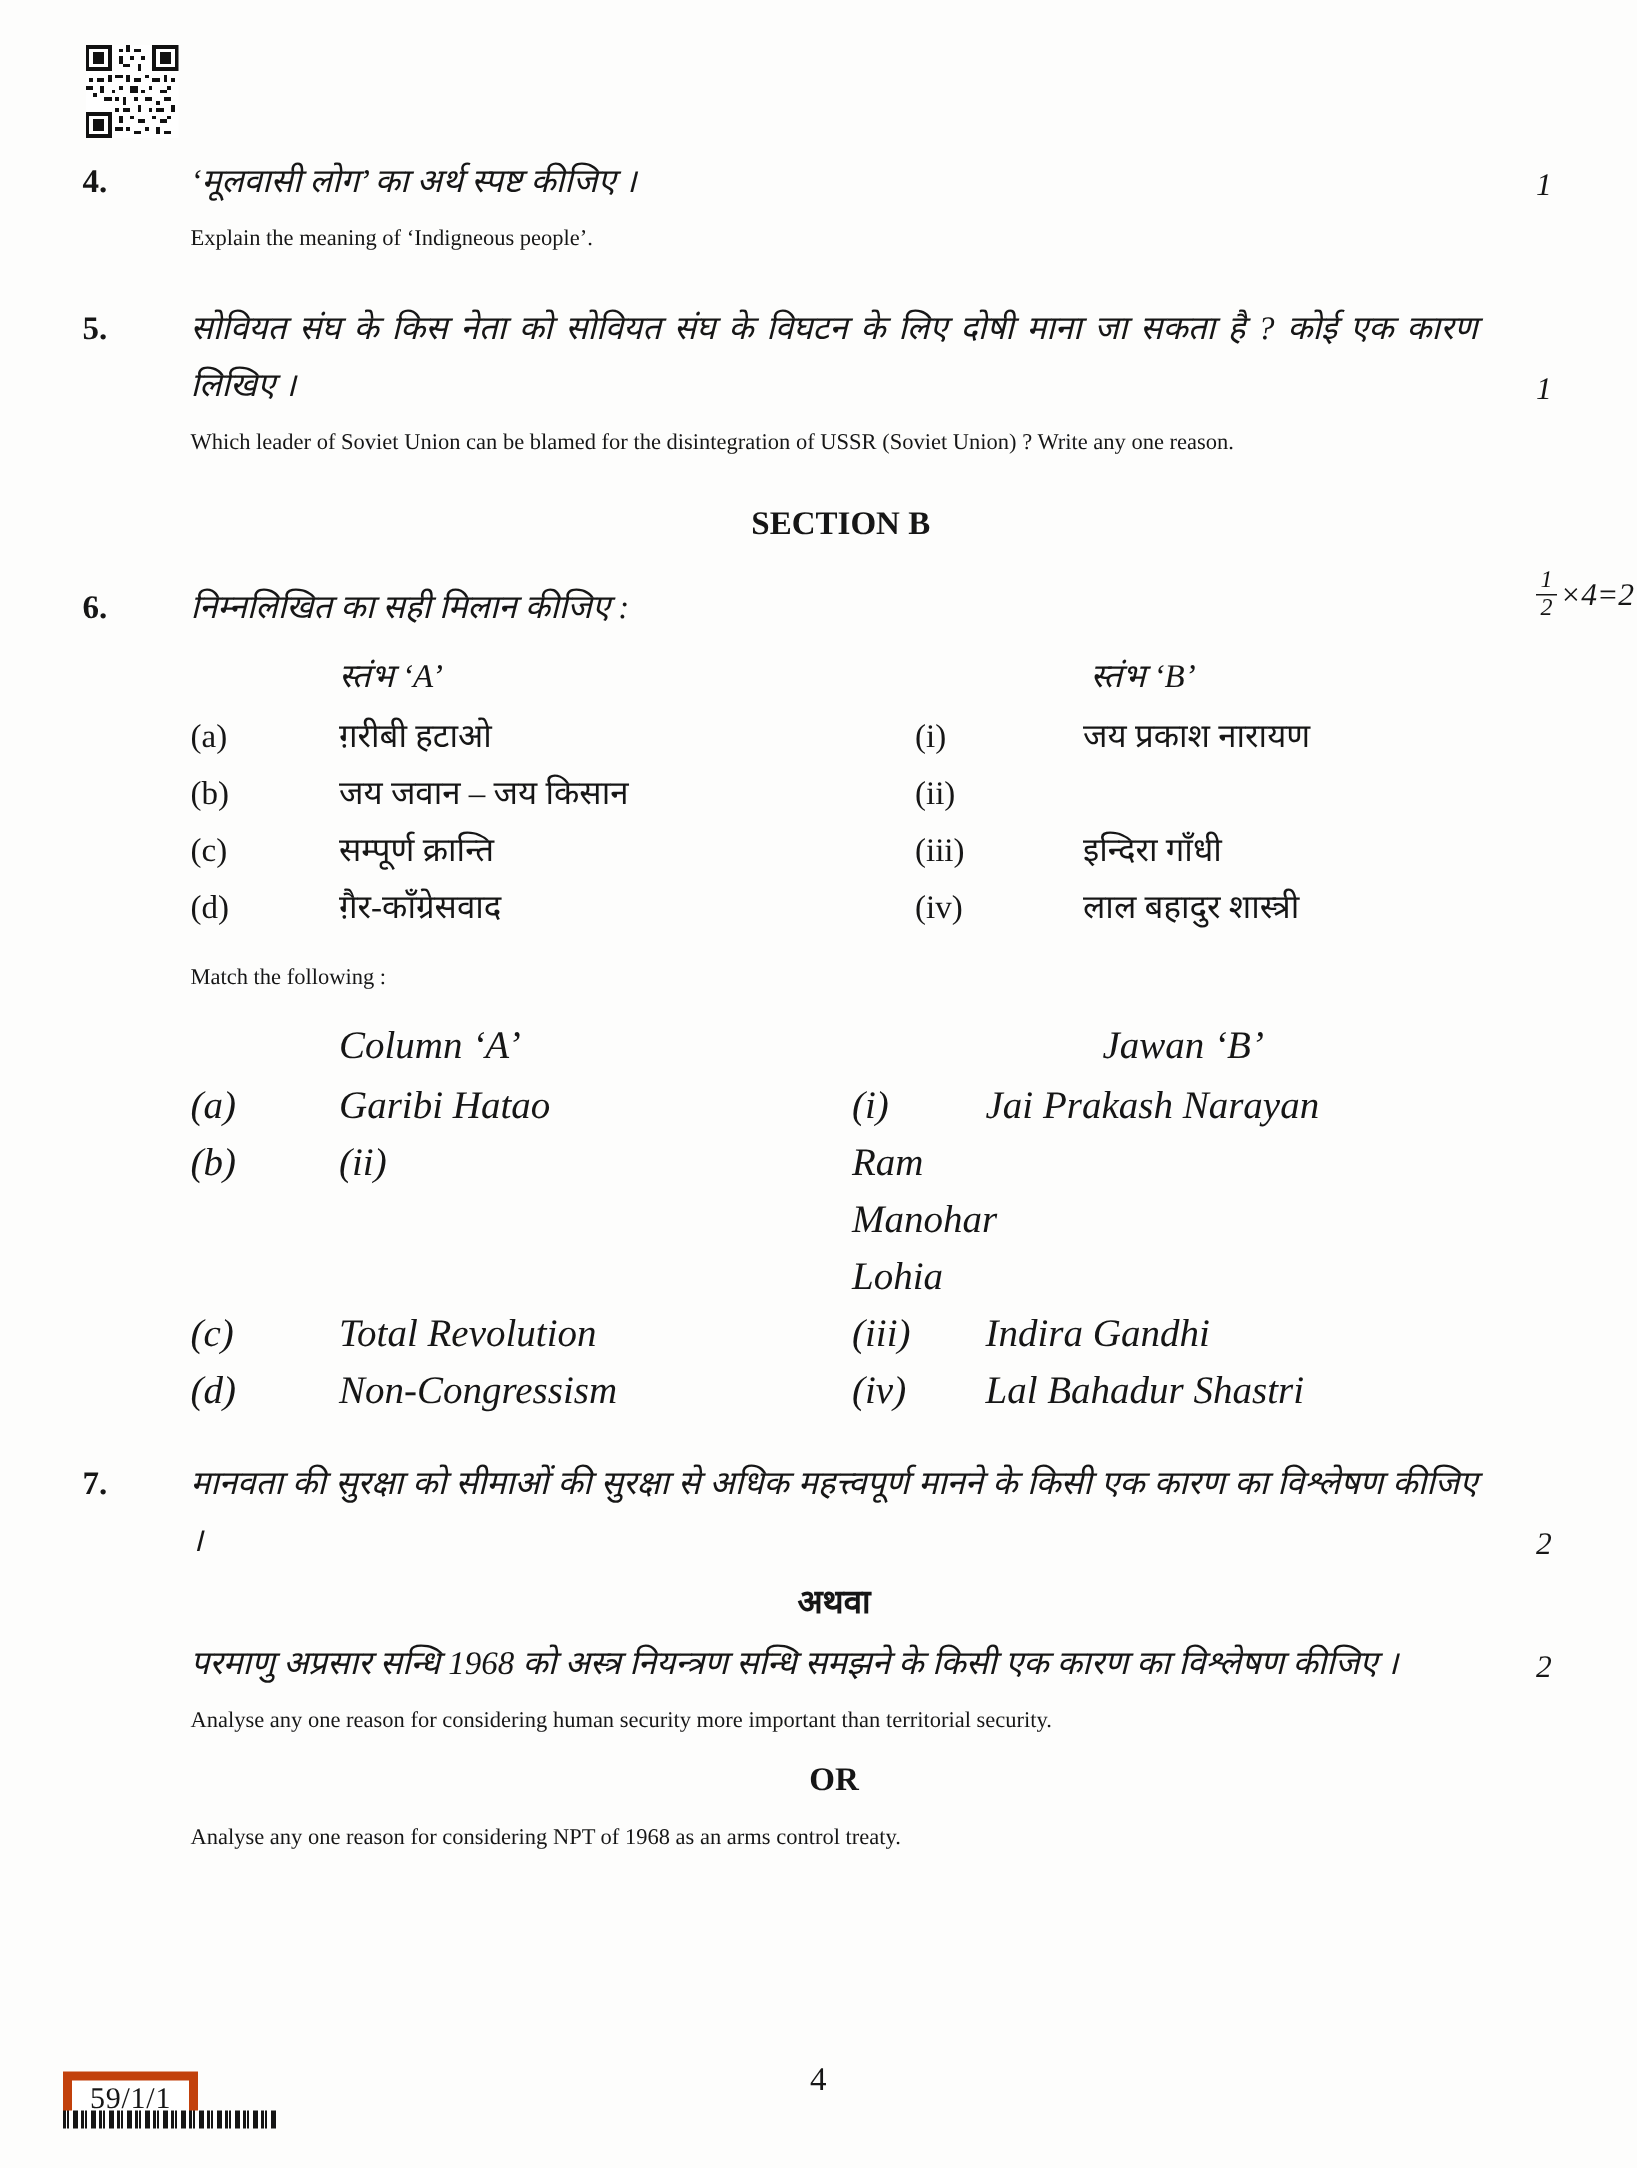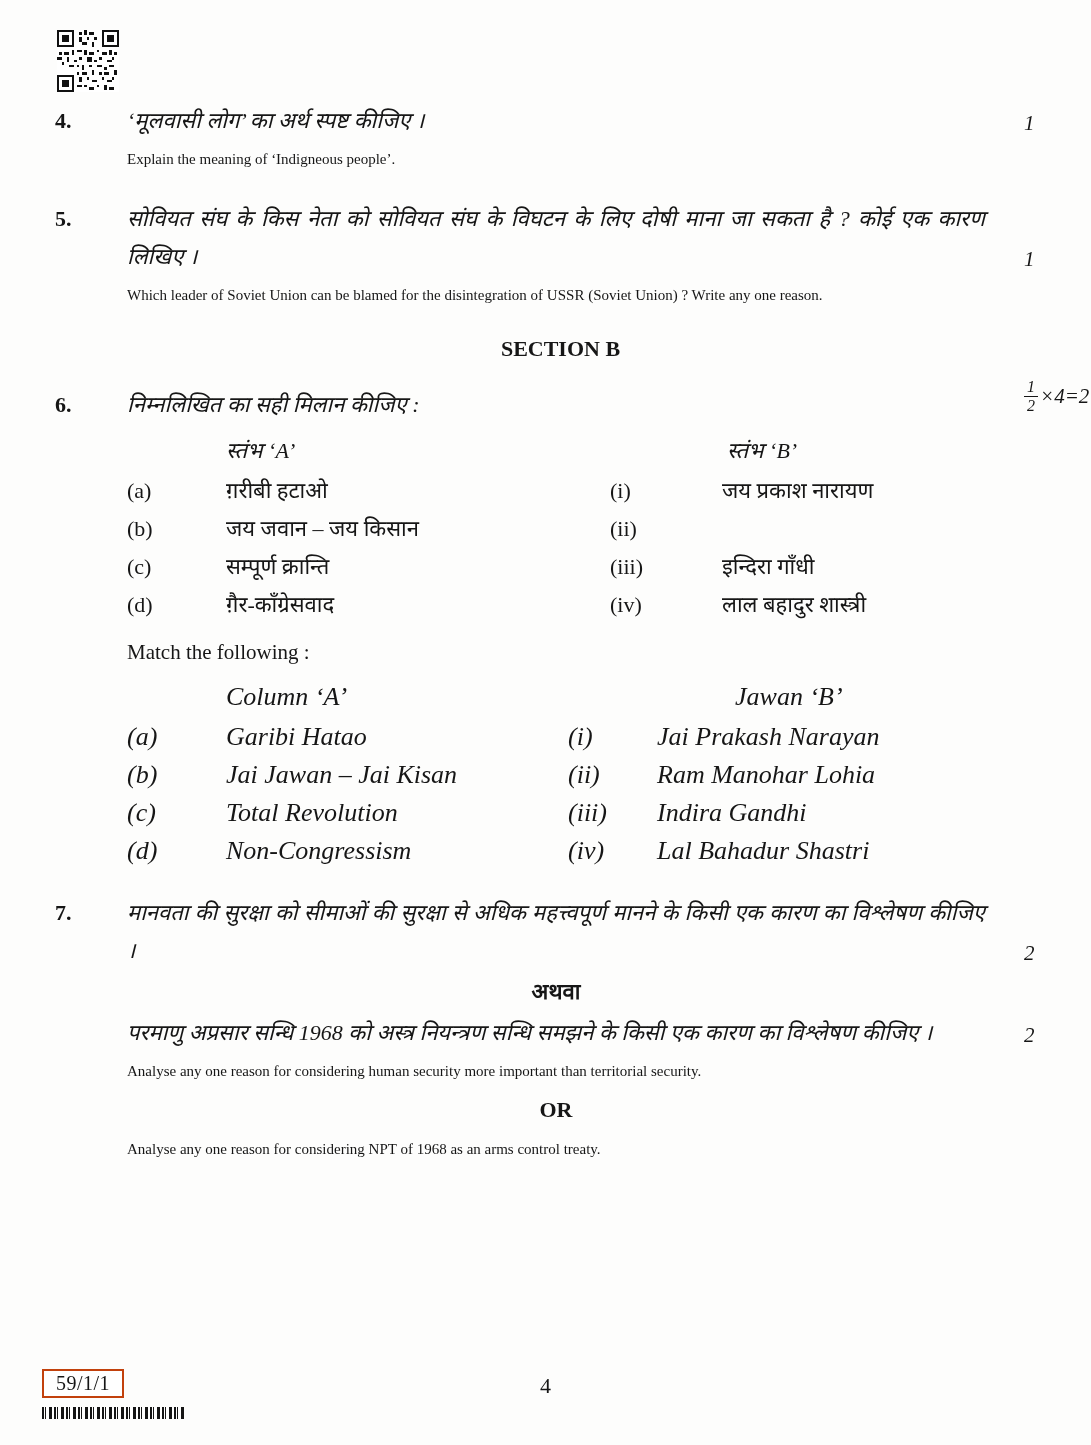--- a/index.html
+++ b/index.html
@@ -53,26 +53,26 @@
   .match { margin-top: 8px; }
   .match-row { display: grid; align-items: baseline; gap: 24px; }
   .match-row.hi { grid-template-columns: 75px 360px 88px auto; }
   .match-row.en { grid-template-columns: 75px 318px 65px auto; }
   .match-row .cell { font-size: 22px; line-height: 38px; }
   .match-row.en .cell { font-size: 26px; line-height: 38px; font-style: italic; }
   .match-head { margin-bottom: 2px; }
   .match-head .cell { font-style: italic; }
   .match-head.hi .colb { padding-left: 5px; }
   .match-head.en .colb { padding-left: 78px; }
-  .match-intro { margin: 10px 0 4px 0; font-size: 21px; line-height: 36px; }
+  .match-intro { margin: 10px 0 4px 0; font-size: 15px; line-height: 36px; }
 
   .footer { position: absolute; left: 0; right: 0; bottom: 16px; height: 62px; }
   .paper-code {
-    position: absolute; left: 42px; top: 2px;
-    border: 2px solid #c2410c; padding: 1px 12px;
+    position: absolute; left: 42px; top: 14px;
+    border: 6px solid #c2410c; padding: 1px 12px;
     font-size: 20px; letter-spacing: 0.5px; background: #fff; text-align: center;
   }
   .page-num { position: absolute; left: 0; width: 100%; text-align: center; top: 6px; font-size: 22px; }
   .barcode {
     position: absolute; left: 42px; top: 40px; width: 142px; height: 12px;
     background: repeating-linear-gradient(90deg,
       #151515 0px, #151515 2px, #fff 2px, #fff 3px,
       #151515 3px, #151515 4px, #fff 4px, #fff 7px,
       #151515 7px, #151515 10px, #fff 10px, #fff 12px);
   }
@@ -238,21 +238,20 @@
           <span class="cell colb">Jawan ‘B’</span>
         </div>
         <div class="match-row en">
           <span class="cell">(a)</span>
           <span class="cell">Garibi Hatao</span>
           <span class="cell">(i)</span>
           <span class="cell">Jai Prakash Narayan</span>
         </div>
         <div class="match-row en">
           <span class="cell">(b)</span>
-          <span class="cell">Jai Jawan – Jai Kisan</span>
           <span class="cell">(ii)</span>
           <span class="cell">Ram Manohar Lohia</span>
         </div>
         <div class="match-row en">
           <span class="cell">(c)</span>
           <span class="cell">Total Revolution</span>
           <span class="cell">(iii)</span>
           <span class="cell">Indira Gandhi</span>
         </div>
         <div class="match-row en">

